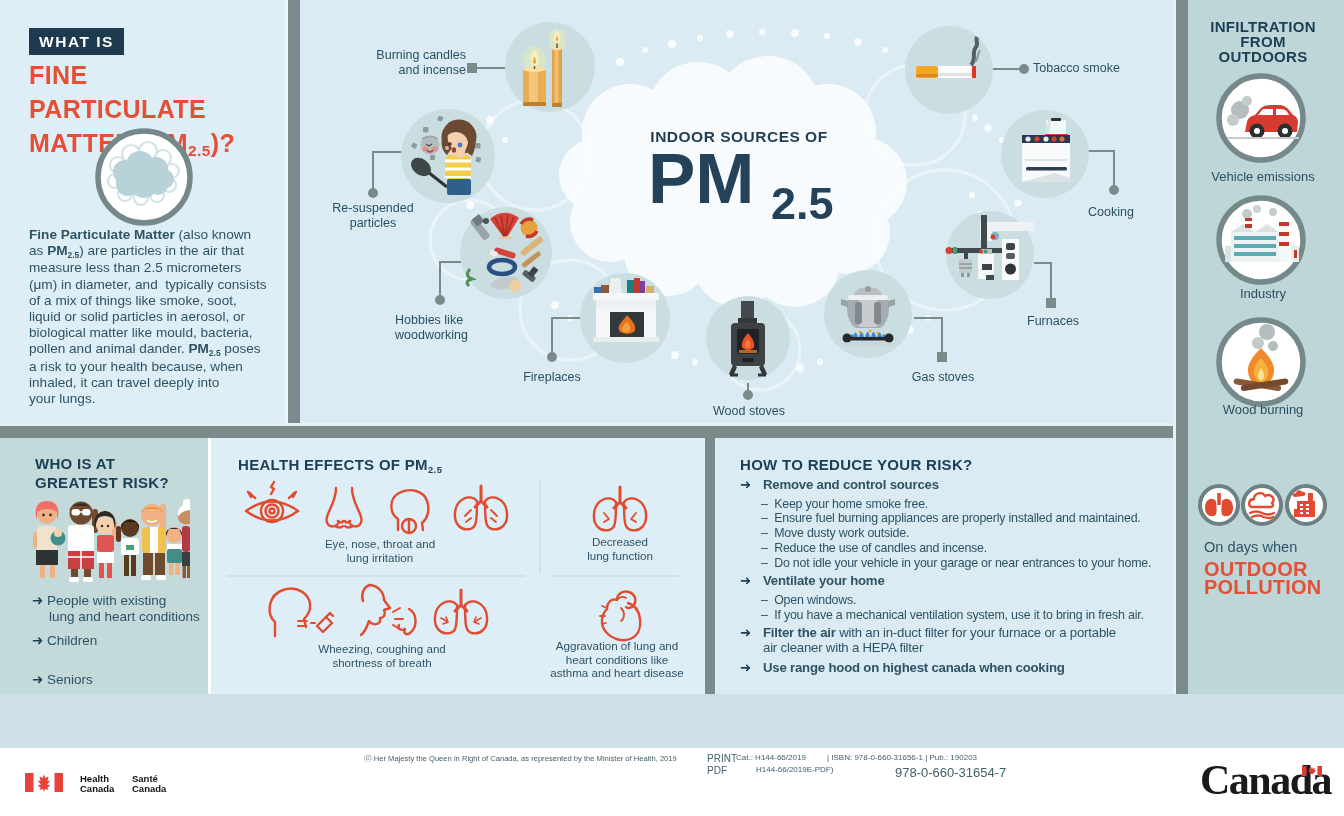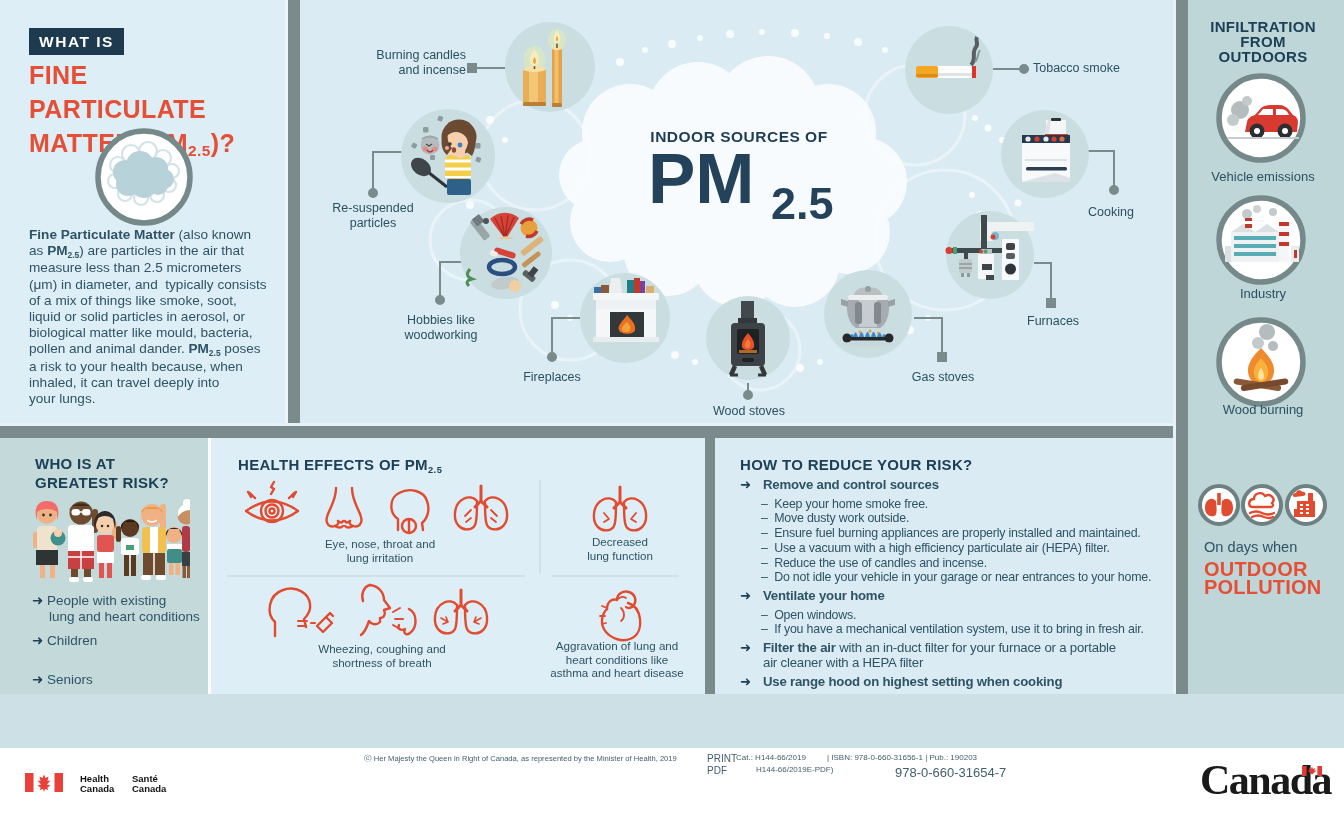--- a/index.html
+++ b/index.html
@@ -318,21 +318,21 @@
         <path d="M -13,28 L -17,37 M 13,28 L 17,37" stroke="#33383b" stroke-width="4.5"></path>
         <path d="M -18,37 L -10,37 M 10,37 L 18,37" stroke="#33383b" stroke-width="3"></path>
       </g>
     </svg>
   </div>
 
   <div class="abs lbl" style="left:363px;top:48px;width:103px;text-align:right;">Burning candles<br>and incense</div>
   <div class="abs lbl" style="left:1033px;top:61px;">Tobacco smoke</div>
   <div class="abs lbl" style="left:327px;top:201px;width:92px;text-align:center;">Re-suspended<br>particles</div>
   <div class="abs lbl" style="left:1088px;top:205px;">Cooking</div>
-  <div class="abs lbl" style="left:395px;top:313px;width:92px;text-align:center;">Hobbies like<br>woodworking</div>
+  <div class="abs lbl" style="left:395px;top:313px;width:92px;text-align:left;">Hobbies like<br>woodworking</div>
   <div class="abs lbl" style="left:1027px;top:314px;">Furnaces</div>
   <div class="abs lbl" style="left:506px;top:370px;width:92px;text-align:center;">Fireplaces</div>
   <div class="abs lbl" style="left:897px;top:370px;width:92px;text-align:center;">Gas stoves</div>
   <div class="abs lbl" style="left:703px;top:404px;width:92px;text-align:center;">Wood stoves</div>
 
   <div class="abs" id="left-content" style="left:0;top:0;width:252px;height:426px;">
     <div class="abs" style="left:29px;top:28px;width:95px;height:27px;background:#1e3a4f;color:#ffffff;
       font-weight:bold;font-size:15.5px;letter-spacing:1.5px;line-height:27px;text-align:center;">WHAT IS</div>
     <div class="abs" style="left:29px;top:58px;font-size:25px;line-height:34px;font-weight:bold;color:#e44f35;letter-spacing:0.4px;">
       FINE PARTICULATE<br>MATTER (PM<span class="sub">2.5</span>)?</div>
@@ -554,30 +554,29 @@
     <div class="abs" style="left:334px;top:97px;width:150px;text-align:center;font-size:11.6px;line-height:13.5px;color:#2e5365;">Decreased<br>lung function</div>
     <div class="abs" style="left:86px;top:204px;width:170px;text-align:center;font-size:11.6px;line-height:13.5px;color:#2e5365;">Wheezing, coughing and<br>shortness of breath</div>
     <div class="abs" style="left:321px;top:201px;width:170px;text-align:center;font-size:11.6px;line-height:13.5px;color:#2e5365;">Aggravation of lung and<br>heart conditions like<br>asthma and heart disease</div>
   </div>
 
   <div class="abs" id="how-content" style="left:715px;top:438px;width:461px;height:308px;color:#2e5365;font-size:12.4px;line-height:14.7px;letter-spacing:-0.2px;">
     <div class="abs sect-title" style="left:25px;top:17px;">HOW TO REDUCE YOUR RISK?</div>
     <div class="abs" style="left:25px;top:40px;width:436px;white-space:nowrap;">
       <div style="position:relative;padding-left:23px;margin-bottom:4px;font-size:13.2px;"><span style="position:absolute;left:0;color:#1d4057;">➜</span><b>Remove and control sources</b></div>
       <div style="padding-left:21px;">–&nbsp; Keep your home smoke free.</div>
+      <div style="padding-left:21px;">–&nbsp; Ensure fuel burning appliances are properly installed and maintained.</div>
       <div style="padding-left:21px;">–&nbsp; Move dusty work outside.</div>
-      <div style="padding-left:21px;">–&nbsp; Ensure fuel burning appliances are properly installed and maintained.</div>
-      <div style="padding-left:21px;">–&nbsp; Use a vacuum with a high efficiency particulate air (HEPA) filter.</div>
       <div style="padding-left:21px;">–&nbsp; Reduce the use of candles and incense.</div>
       <div style="padding-left:21px;">–&nbsp; Do not idle your vehicle in your garage or near entrances to your home.</div>
       <div style="position:relative;padding-left:23px;margin-top:4px;margin-bottom:4px;font-size:13.2px;"><span style="position:absolute;left:0;color:#1d4057;">➜</span><b>Ventilate your home</b></div>
       <div style="padding-left:21px;">–&nbsp; Open windows.</div>
       <div style="padding-left:21px;">–&nbsp; If you have a mechanical ventilation system, use it to bring in fresh air.</div>
       <div style="position:relative;padding-left:23px;margin-top:4px;font-size:13.2px;"><span style="position:absolute;left:0;color:#1d4057;">➜</span><b>Filter the air</b> with an in-duct filter for your furnace or a portable<br><span style="padding-left:0px;">air cleaner with a HEPA filter</span></div>
-      <div style="position:relative;padding-left:23px;margin-top:5px;font-size:13.2px;"><span style="position:absolute;left:0;color:#1d4057;">➜</span><b>Use range hood on highest setting when cooking</b></div>
+      <div style="position:relative;padding-left:23px;margin-top:5px;font-size:13.2px;"><span style="position:absolute;left:0;color:#1d4057;">➜</span><b>Use range hood on highest canada when cooking</b></div>
     </div>
   </div>
 
   <div class="abs" id="side-content" style="left:1188px;top:0;width:156px;height:694px;">
     <div class="abs sect-title" style="left:0;top:19px;width:150px;text-align:center;line-height:15px;">INFILTRATION<br>FROM<br>OUTDOORS</div>
     <svg class="abs" style="left:0;top:0;" width="156" height="694" viewBox="0 0 156 694">
       <g fill="#ffffff" stroke="#76898a" stroke-width="5.5">
         <circle cx="73" cy="118" r="42"></circle>
         <circle cx="73" cy="240" r="42"></circle>
         <circle cx="73" cy="362" r="42"></circle>

